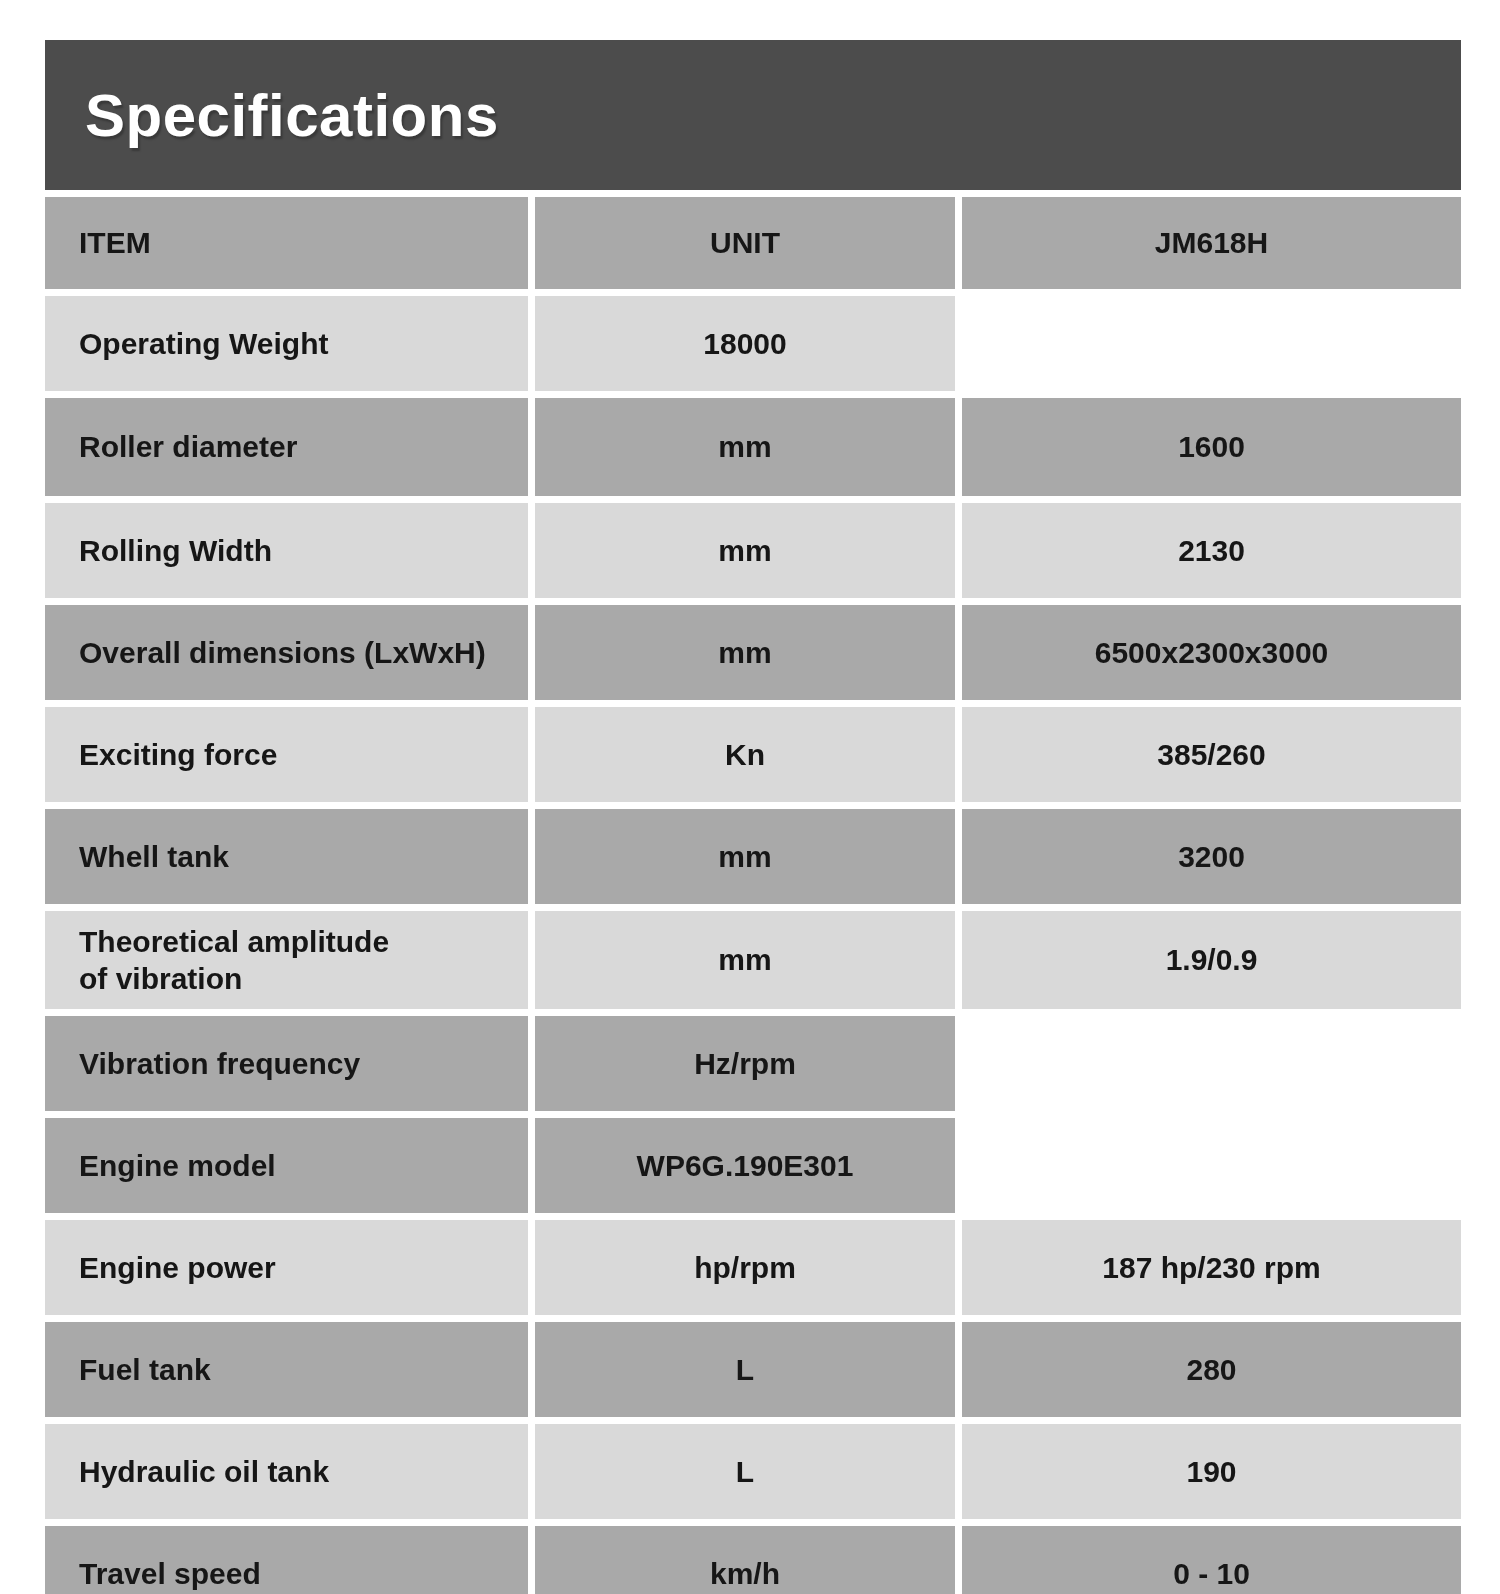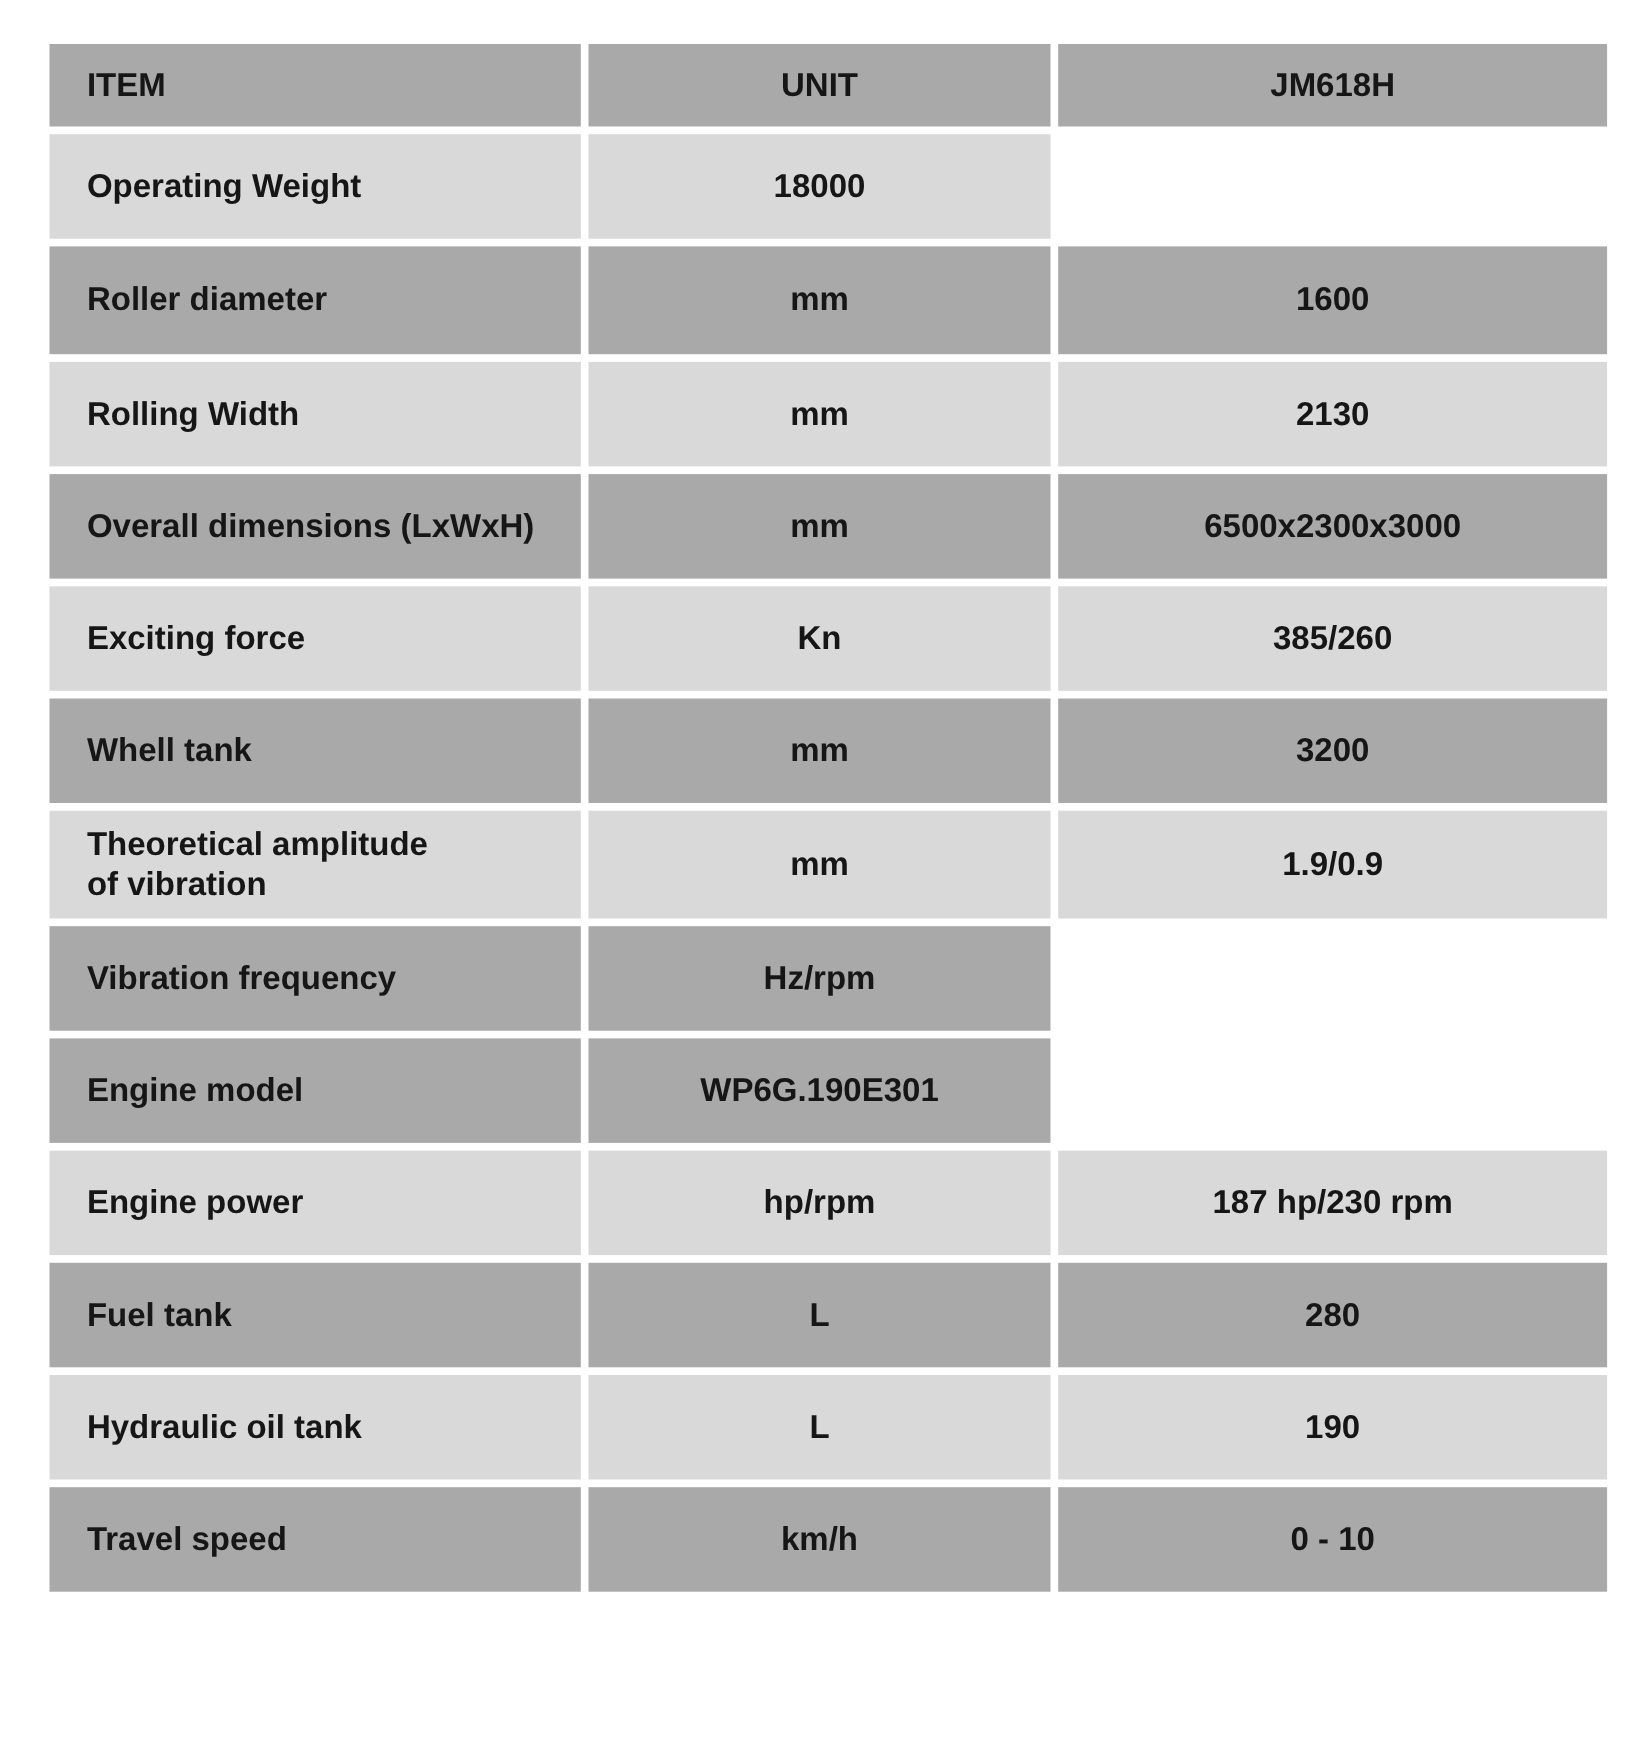--- a/index.html
+++ b/index.html
@@ -47,21 +47,21 @@
     gap: 7px;
   }
   .row {
     display: grid;
     grid-template-columns: subgrid;
     grid-column: 1 / 4;
     gap: 7px;
     height: 95px;
   }
   .row.tall { height: 98px; }
-  .row.header-row { height: 75px; }
+  .row.header-row { height: 92px; }
   .cell {
     display: flex;
     align-items: center;
     font-size: 30px;
     font-weight: 700;
     color: var(--text);
     line-height: 1.25;
     white-space: pre-line;
   }
   .row.shade-light .cell { background: var(--row-light); }
@@ -76,20 +76,23 @@
   .center {
     justify-content: center;
     text-align: center;
     padding: 0 14px;
   }
 </style>
 </head>
 <body>
 
 <div class="page">
+  <header class="title-bar">
+    <h1>Specifications</h1>
+  </header>
 
   <div class="spec-table">
     <div class="row header-row">
       <div class="cell item-cell">ITEM</div>
       <div class="cell center">UNIT</div>
       <div class="cell center">JM618H</div>
     </div>
 
   <div class="row shade-light">
         <div class="cell item-cell">Operating Weight</div>

